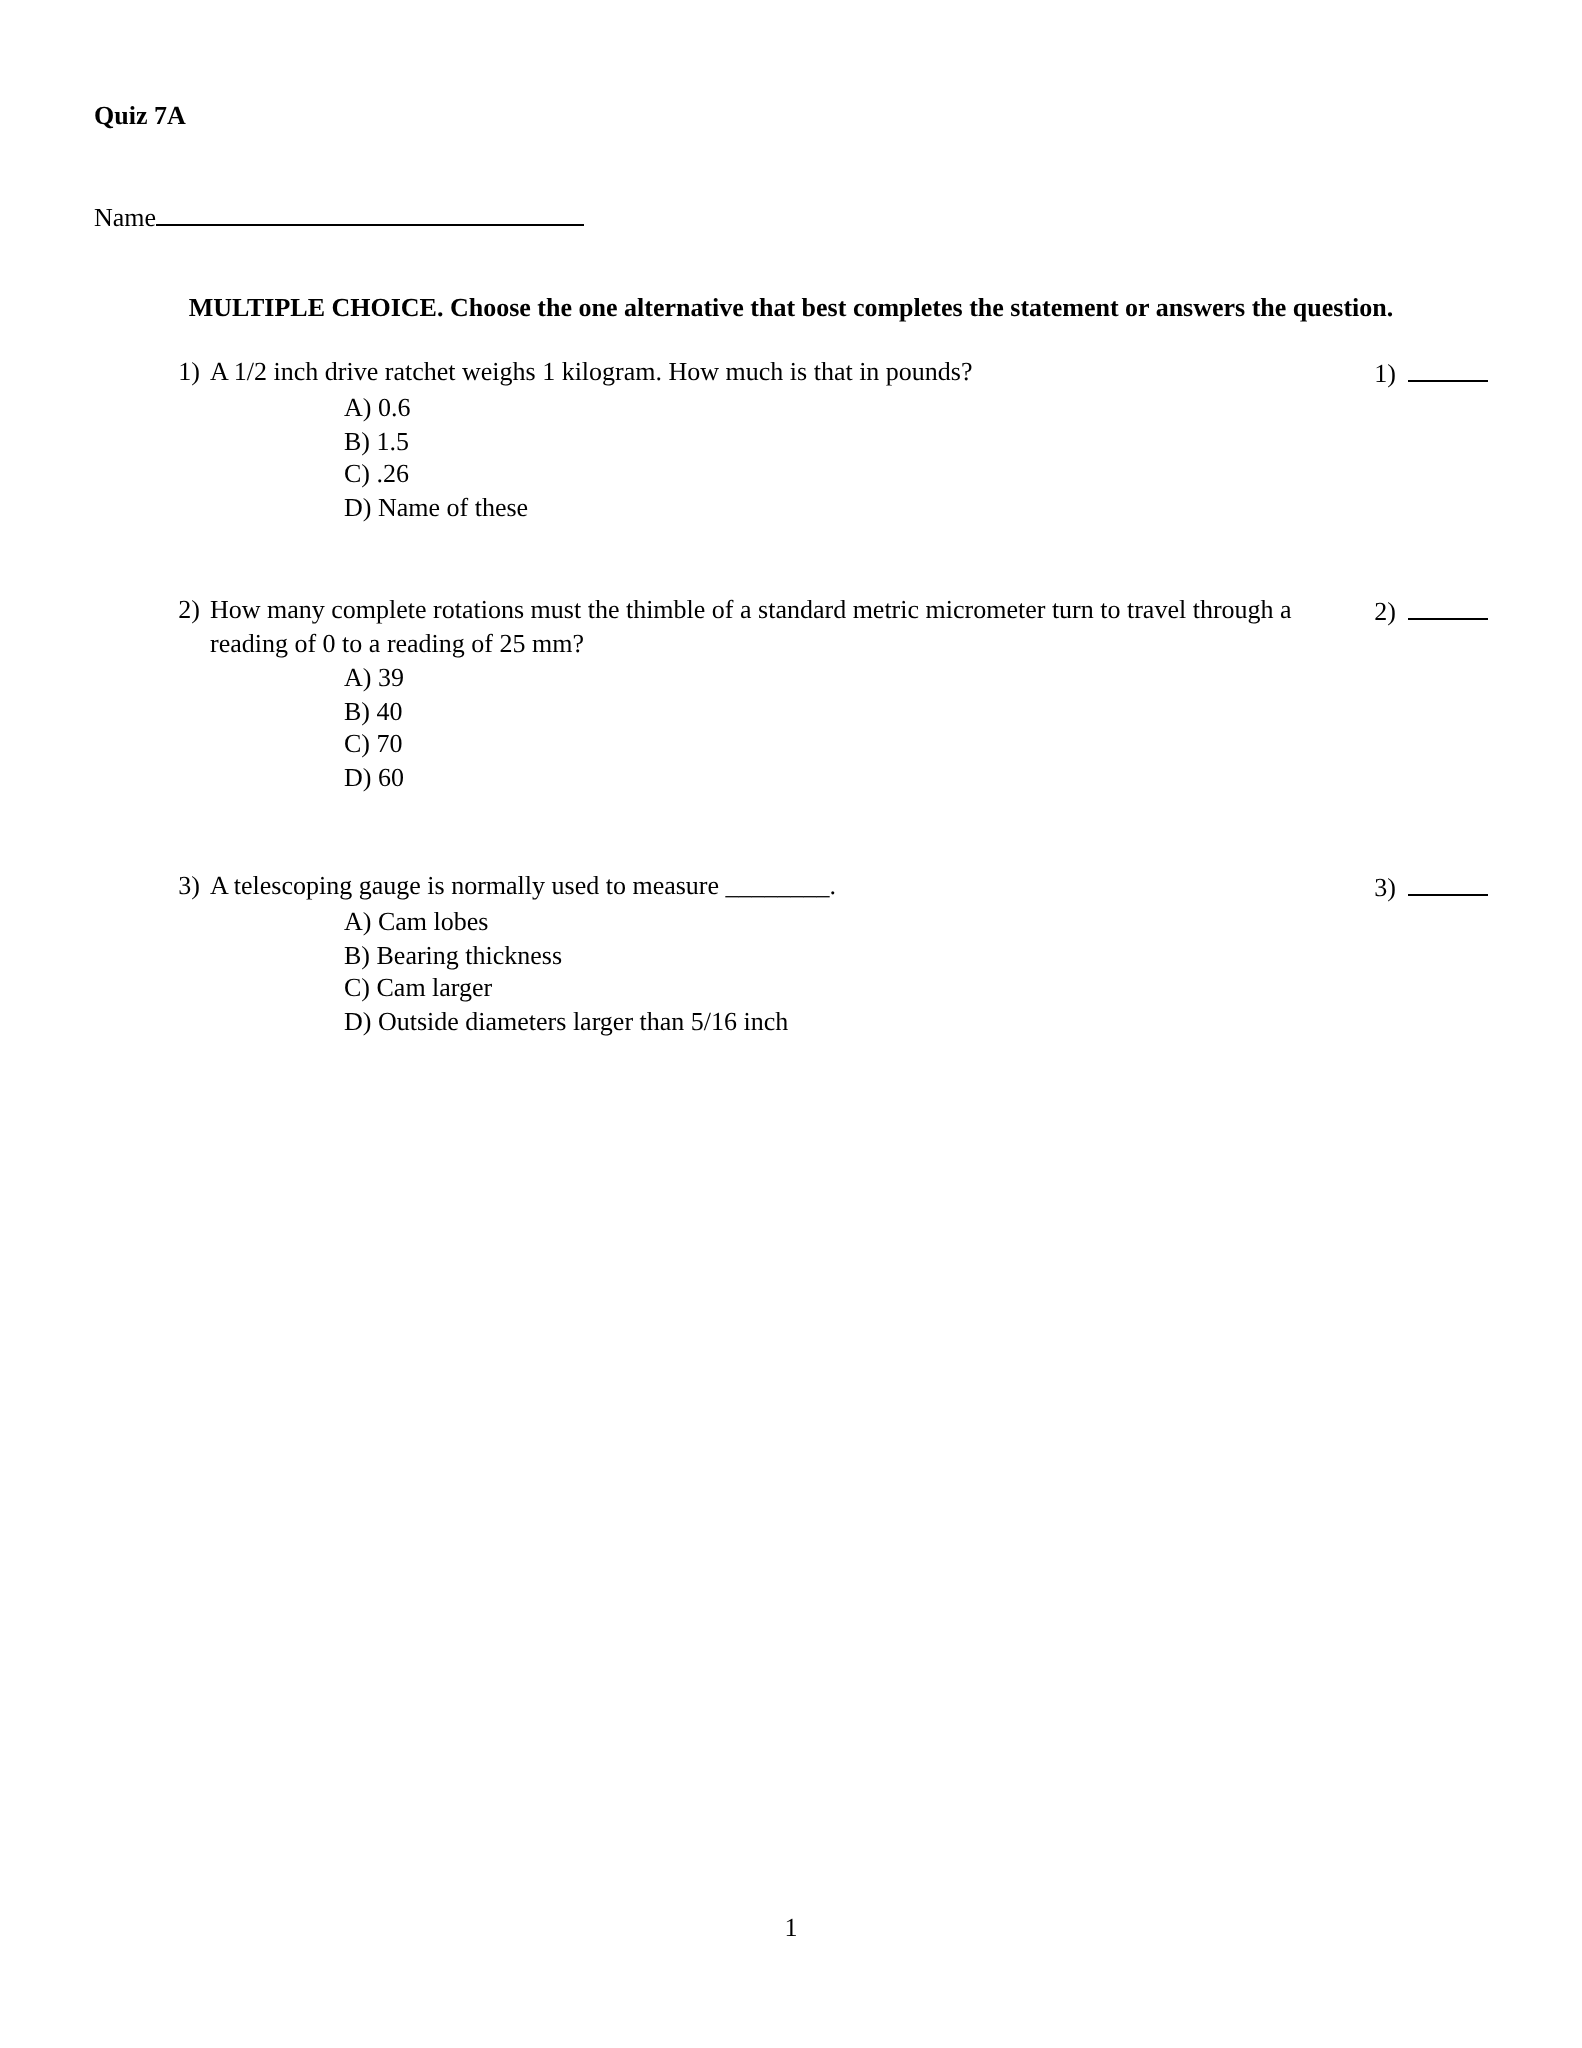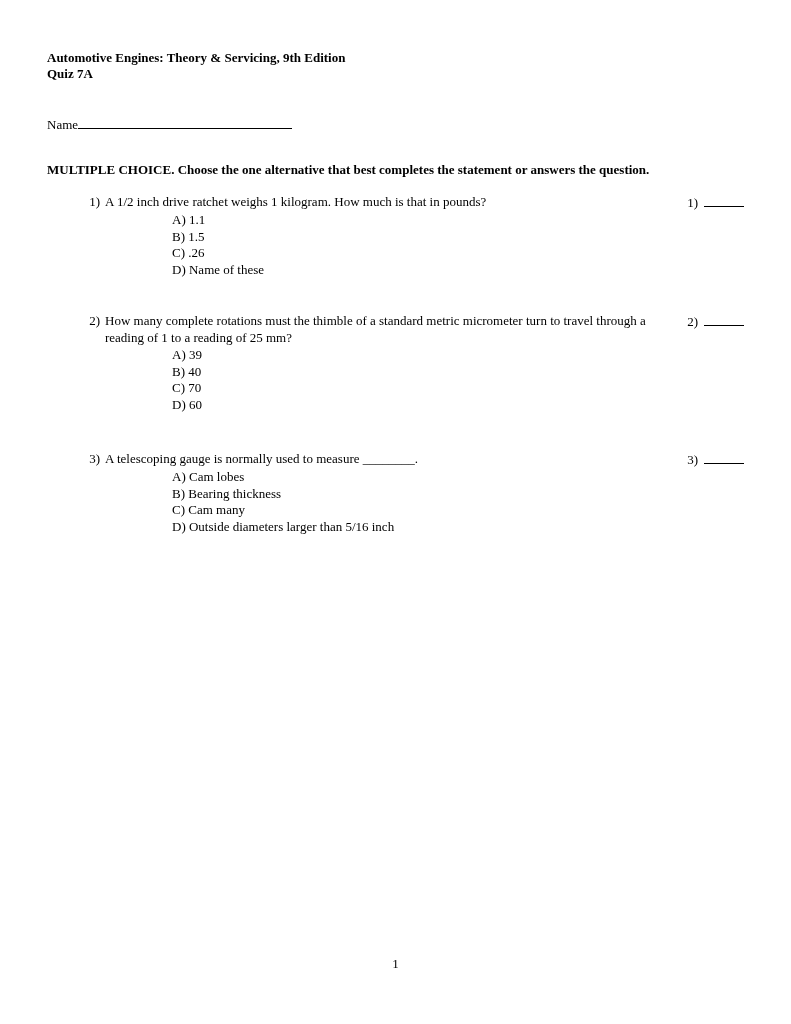--- a/index.html
+++ b/index.html
@@ -32,20 +32,21 @@
     width: 214px;
     border-bottom: 1px solid #000;
     height: 13px;
     vertical-align: baseline;
   }
   .instructions {
     margin-top: 29px;
     font-size: 13px;
     font-weight: bold;
     line-height: 16px;
+    text-align: center;
   }
   .questions {
     margin-top: 14px;
   }
   .question {
     margin-top: 15px;
     position: relative;
   }
   .q-row {
     display: flex;
@@ -97,54 +98,53 @@
     text-align: center;
     font-size: 13px;
   }
 </style>
 </head>
 <body>
 
 <div class="page">
 
   <div class="header">
-    <div class="header-line">Automotive Engines: Theory &amp; Servicing, 9th Edition</div>
     <div class="header-line">Quiz 7A</div>
   </div>
 
   <div class="name-row">
     <span>Name</span><span class="name-blank"></span>
   </div>
 
   <div class="instructions">MULTIPLE CHOICE.  Choose the one alternative that best completes the statement or answers the question.</div>
 
   <div class="questions">
 
     <div class="question">
       <div class="q-row">
         <div class="q-num">1)</div>
         <div class="q-text">A 1/2 inch drive ratchet weighs 1 kilogram. How much is that in pounds?</div>
         <div class="q-answer">
           <span>1)</span><span class="answer-blank"></span>
         </div>
       </div>
       <div class="choices">
-        <div class="choice">A) 1.1</div>
+        <div class="choice">A) 0.6</div>
         <div class="choice">B) 1.5</div>
         <div class="choice">C) .26</div>
         <div class="choice">D) Name of these</div>
       </div>
     </div>
 
     <div class="q-gap-sm"></div>
 
     <div class="question">
       <div class="q-row">
         <div class="q-num">2)</div>
-        <div class="q-text">How many complete rotations must the thimble of a standard metric micrometer turn to travel through a reading of 1 to a reading of 25 mm?</div>
+        <div class="q-text">How many complete rotations must the thimble of a standard metric micrometer turn to travel through a reading of 0 to a reading of 25 mm?</div>
         <div class="q-answer">
           <span>2)</span><span class="answer-blank"></span>
         </div>
       </div>
       <div class="choices">
         <div class="choice">A) 39</div>
         <div class="choice">B) 40</div>
         <div class="choice">C) 70</div>
         <div class="choice">D) 60</div>
       </div>
@@ -156,21 +156,21 @@
       <div class="q-row">
         <div class="q-num">3)</div>
         <div class="q-text">A telescoping gauge is normally used to measure ________.</div>
         <div class="q-answer">
           <span>3)</span><span class="answer-blank"></span>
         </div>
       </div>
       <div class="choices">
         <div class="choice">A) Cam lobes</div>
         <div class="choice">B) Bearing thickness</div>
-        <div class="choice">C) Cam many</div>
+        <div class="choice">C) Cam larger</div>
         <div class="choice">D) Outside diameters larger than 5/16 inch</div>
       </div>
     </div>
 
   </div>
 
   <div class="footer">1</div>
 
 </div>
 

